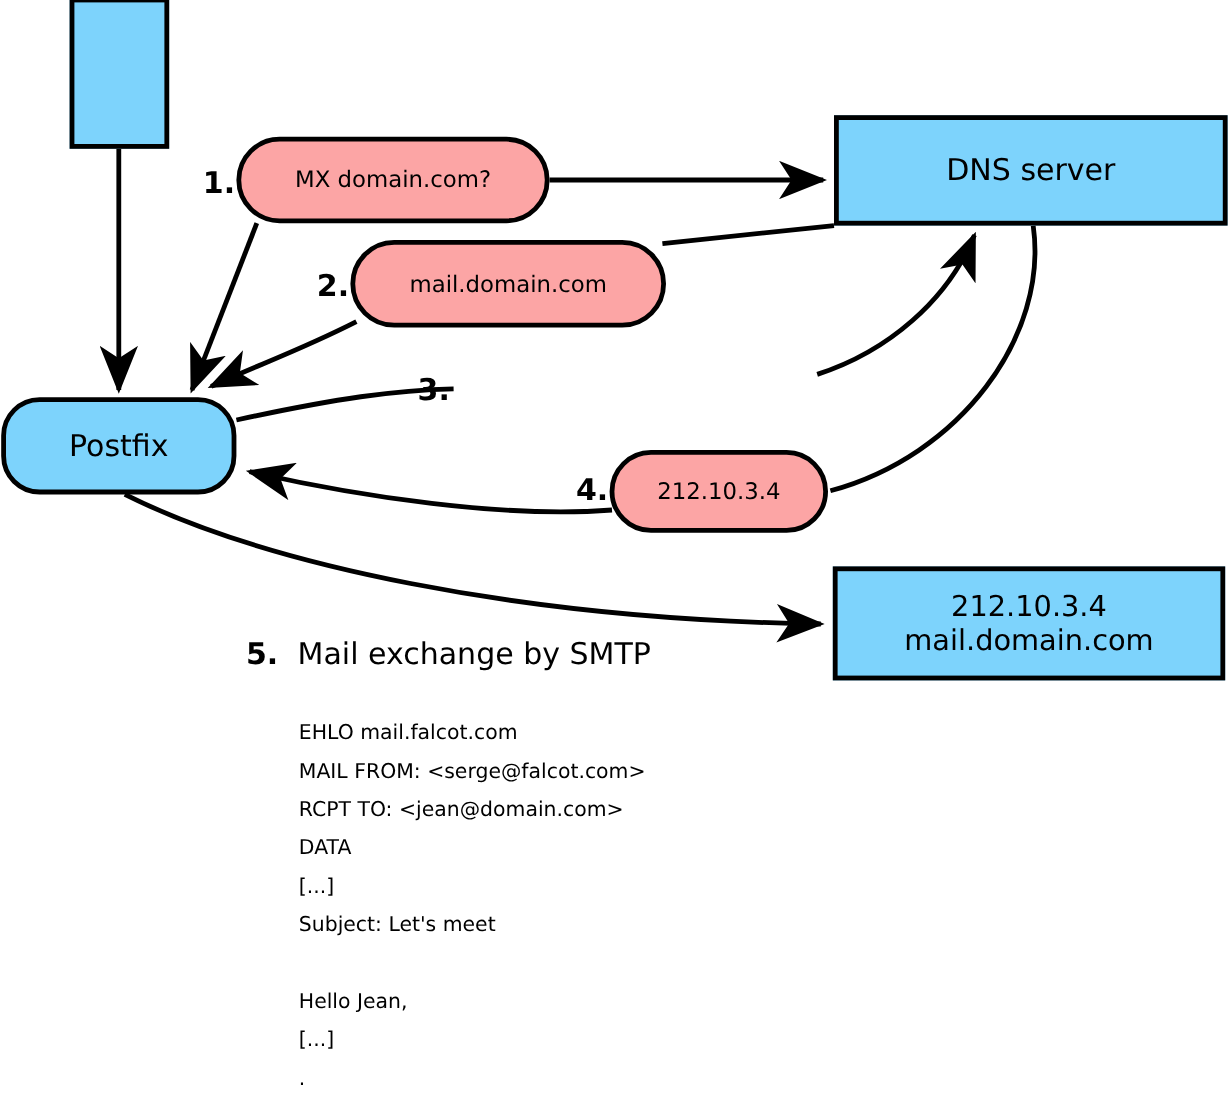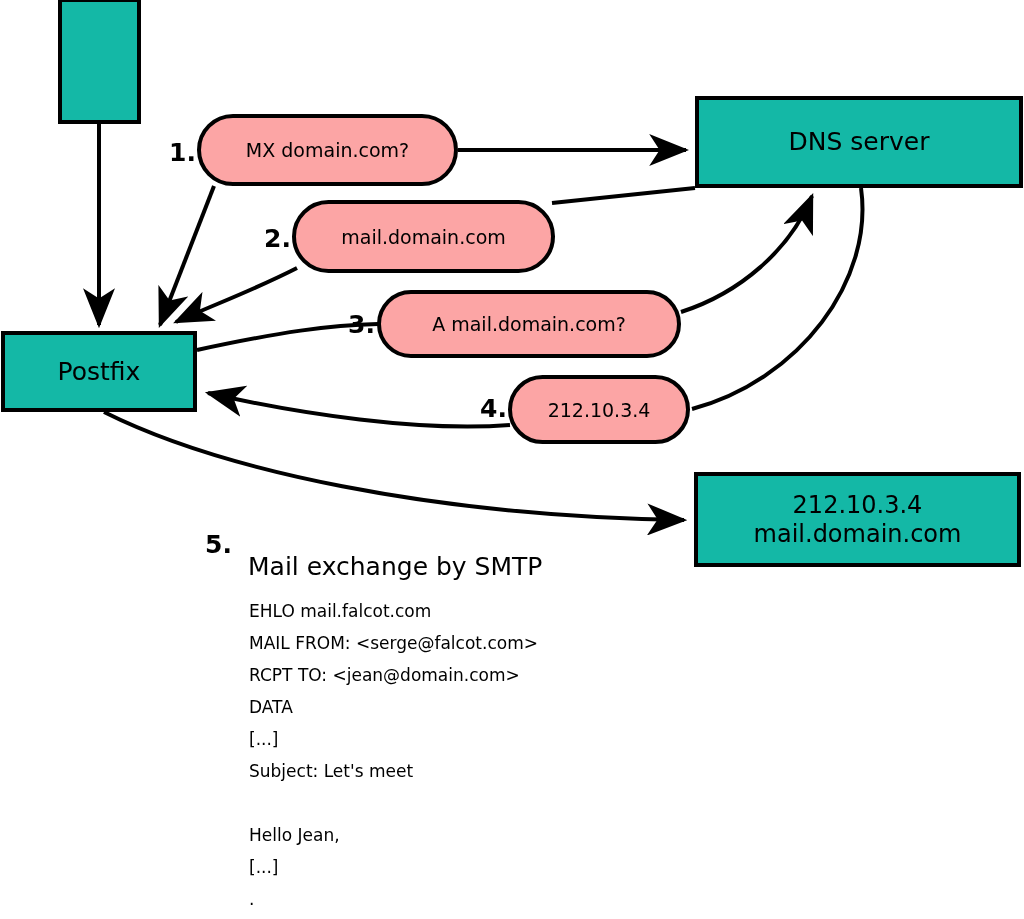--- a/index.html
+++ b/index.html
@@ -25,31 +25,31 @@
     top: 0;
     width: 1024px;
     height: 919px;
   }
 
   
   .node-rect {
     position: absolute;
     box-sizing: border-box;
     border: 4px solid #000000;
-    background: #14b8a6;
+    background: #7dd3fc;
     display: flex;
     align-items: center;
     justify-content: center;
     text-align: center;
     line-height: 1.18;
     font-size: 25px;
     z-index: 3;
   }
   #box-client      { left: 58px;  top: -2px;  width: 83px;  height: 126px; }
-  #box-postfix     { left: 1px;   top: 331px; width: 196px; height: 81px;  }
+  #box-postfix     { left: 1px;   top: 331px; width: 196px; height: 81px; border-radius: 32px;  }
   #box-dns         { left: 695px; top: 96px;  width: 328px; height: 92px;  }
   #box-mailserver  { left: 694px; top: 472px; width: 327px; height: 95px;  font-size: 24px; }
 
   .node-rect .lines { display: block; }
   .node-rect .lines span { display: block; white-space: nowrap; }
 
   
   .pill {
     position: absolute;
     box-sizing: border-box;
@@ -82,21 +82,21 @@
   #step-num-5 { left: 205px; top: 530px; }
 
   
   .free-text {
     position: absolute;
     white-space: nowrap;
     font-size: 25px;
     z-index: 5;
   }
   #label-mail-for { left: 168px; top: 45px; }
-  #label-step5    { left: 248px; top: 530px; margin-top: 22px; }
+  #label-step5    { left: 248px; top: 530px; }
 
   #smtp-transcript {
     position: absolute;
     left: 249px;
     top: 595px;
     font-size: 17px;
     line-height: 32px;
     white-space: pre;
     z-index: 5;
   }
@@ -155,23 +155,20 @@
   </div>
 
   <div class="pill" id="pill-1">
     <span>MX domain.com?</span>
   </div>
 
   <div class="pill" id="pill-2">
     <span>mail.domain.com</span>
   </div>
 
-  <div class="pill" id="pill-3">
-    <span>A mail.domain.com?</span>
-  </div>
 
   <div class="pill" id="pill-4">
     <span>212.10.3.4</span>
   </div>
 
   <div class="step-num" id="step-num-1">1.</div>
   <div class="step-num" id="step-num-2">2.</div>
   <div class="step-num" id="step-num-3">3.</div>
   <div class="step-num" id="step-num-4">4.</div>
   <div class="step-num" id="step-num-5">5.</div>

